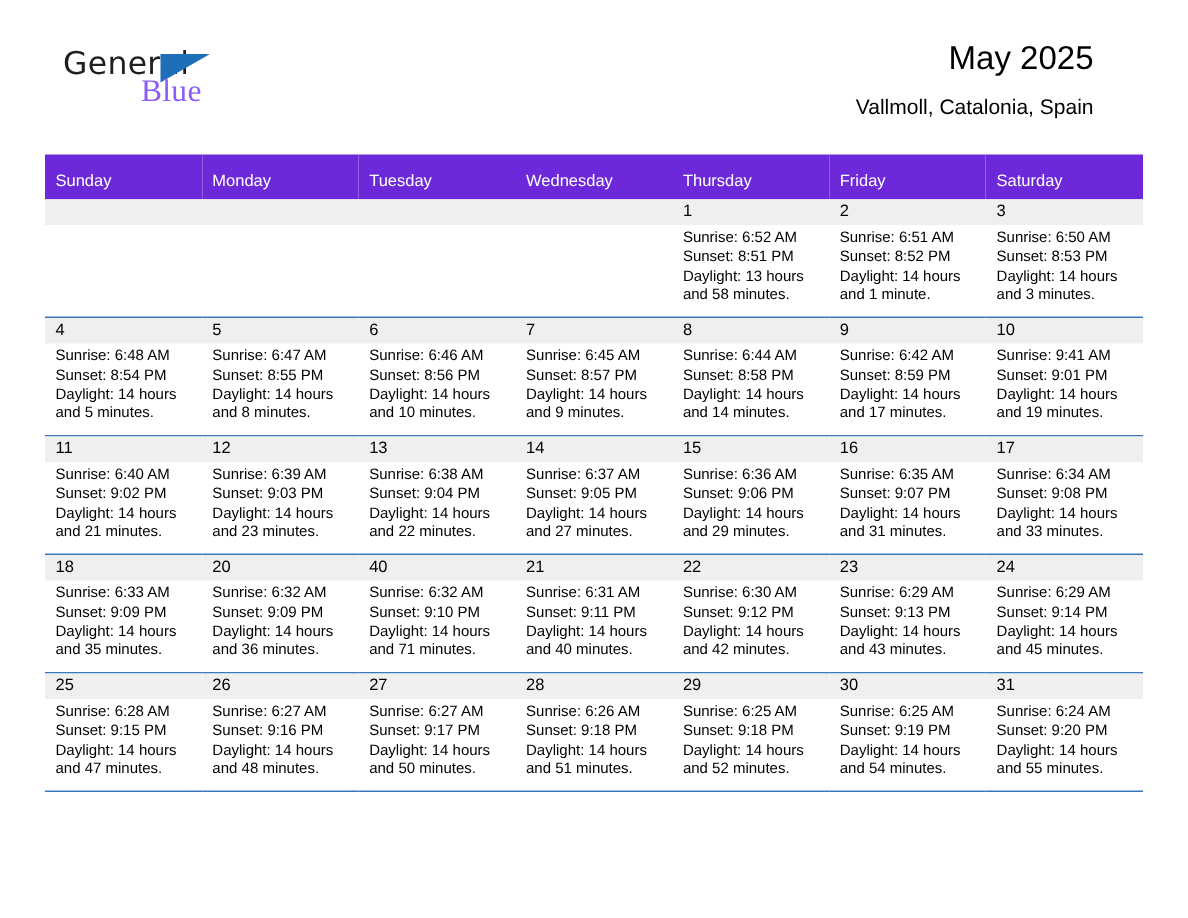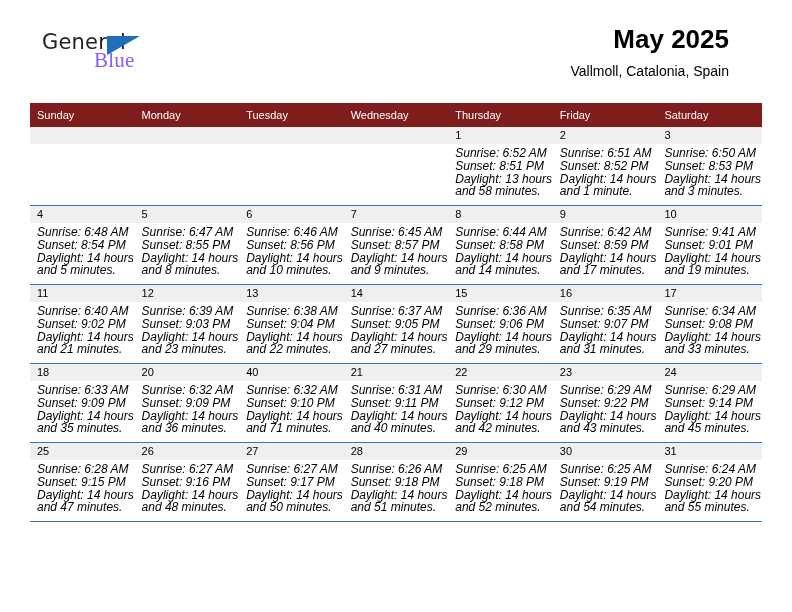--- a/index.html
+++ b/index.html
@@ -66,22 +66,22 @@
     border-bottom: 19px solid transparent;
   }
 
   .titles {
     position: absolute;
     right: 5px;
     top: 22px;
     text-align: right;
   }
   .month-title {
-    font-size: 26px;
-    font-weight: 700;
+    font-size: 22px;
+    font-weight: 400;
     color: #000000;
     line-height: 34px;
     white-space: nowrap;
   }
   .location-title {
     font-size: 14px;
     font-weight: 400;
     color: #000000;
     line-height: 22px;
     margin-top: 4px;
@@ -94,26 +94,26 @@
     left: 30px;
     top: 103px;
     width: 732px;
   }
   table.cal {
     border-collapse: collapse;
     width: 732px;
     table-layout: fixed;
   }
   table.cal th {
-    background: #7f1d1d;
+    background: #6d28d9;
     color: #ffffff;
     font-size: 11px;
     font-weight: normal;
     text-align: left;
-    padding: 5px 0 5px 7px;
+    padding: 11px 0 5px 7px;
     height: 14px;
     border: none;
     margin-top: 23px;
   }
   table.cal td {
     vertical-align: top;
     border: none;
     border-bottom: 1px solid #3778bd;
     height: 78px;
     padding: 0;
@@ -135,24 +135,23 @@
     padding-left: 7px;
     font-size: 11px;
     color: #000000;
     background: #efefef;
   }
   td.empty .daynum-bar {
     background: #efefef;
   }
   .cell-lines {
     padding: 3px 6px 0 7px;
-    font-size: 12px;
+    font-size: 10px;
     line-height: 12.8px;
     color: #000000;
-    font-style: italic;
   }
   .cell-lines div {
     white-space: nowrap;
   }
 </style>
 </head>
 <body>
 
 <div class="page">
 
@@ -473,21 +472,21 @@
                   <div>Daylight: 14 hours</div>
                   <div>and 42 minutes.</div>
                 </div>
               </div>
             </td>
             <td class="shaded">
               <div class="cell-inner">
                 <div class="daynum-bar">23</div>
                 <div class="cell-lines">
                   <div>Sunrise: 6:29 AM</div>
-                  <div>Sunset: 9:22 PM</div>
+                  <div>Sunset: 9:13 PM</div>
                   <div>Daylight: 14 hours</div>
                   <div>and 43 minutes.</div>
                 </div>
               </div>
             </td>
             <td class="shaded">
               <div class="cell-inner">
                 <div class="daynum-bar">24</div>
                 <div class="cell-lines">
                   <div>Sunrise: 6:29 AM</div>

